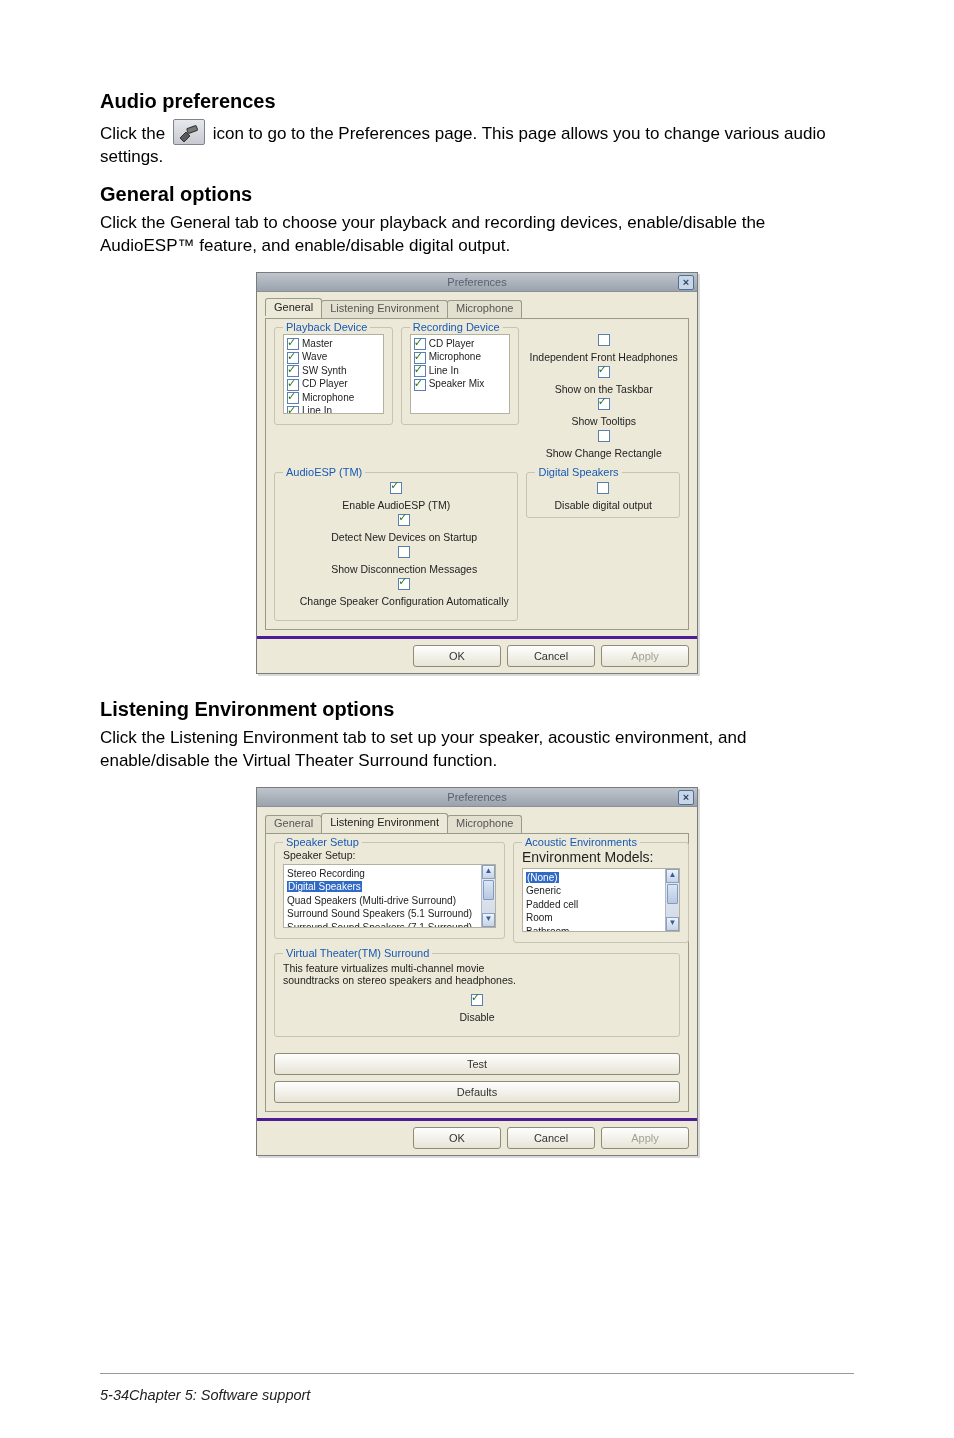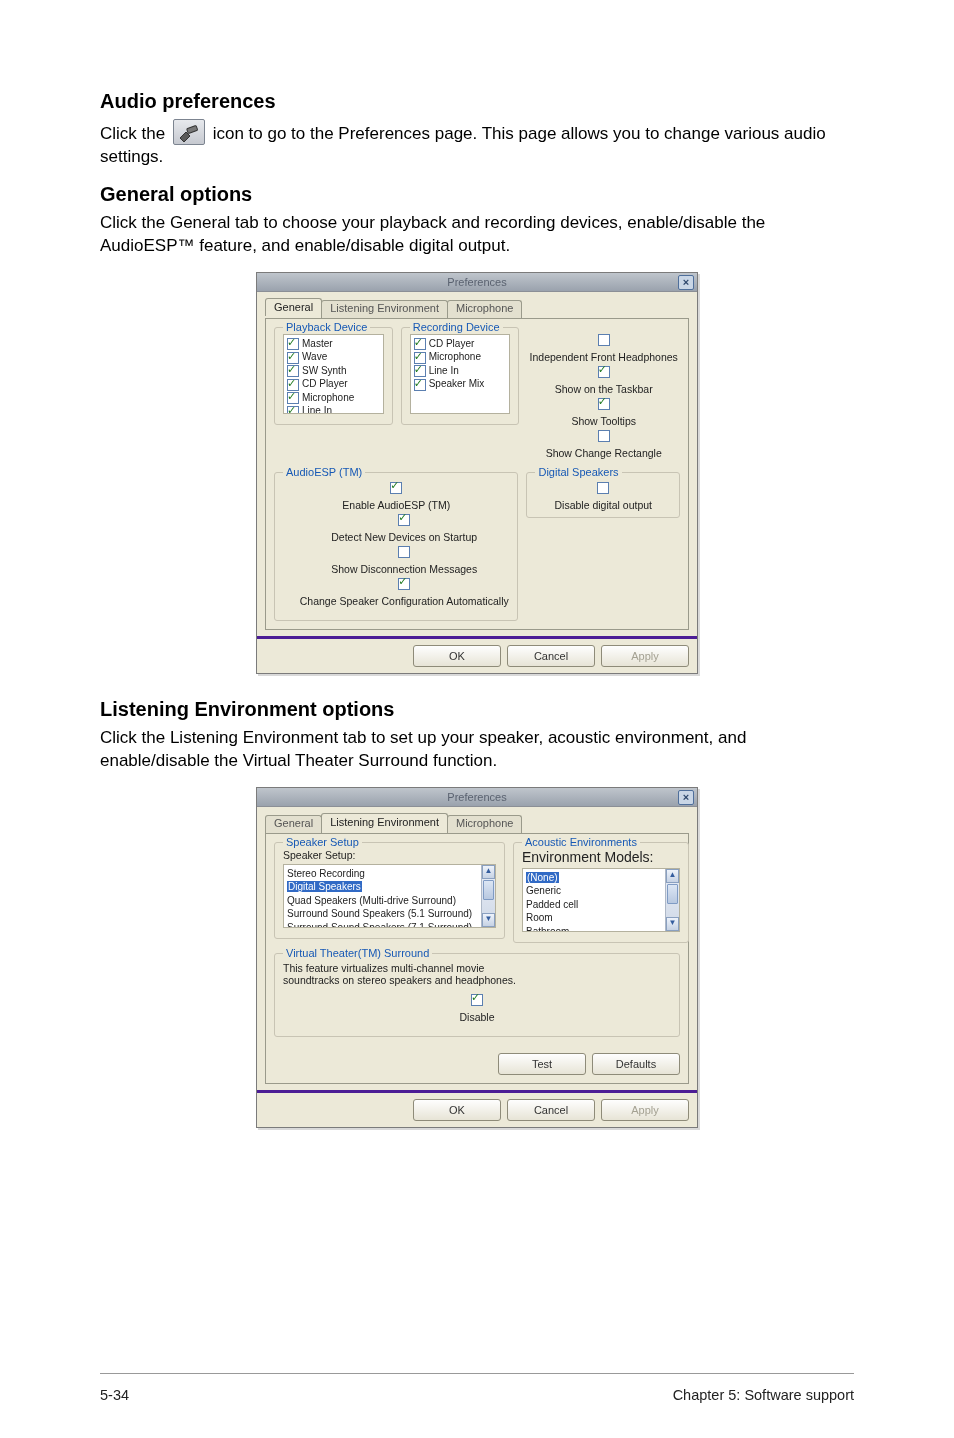--- a/index.html
+++ b/index.html
@@ -206,23 +206,23 @@
     background:#316ac5;
     color:#fff;
     padding:0 1px;
   }
   .footer {
     position: absolute;
     bottom: 35px;
     left: 100px;
     right: 100px;
     display:flex;
-    justify-content:space-between;
     font-size: 14.5px;
     color:#222;
+    font-style:italic;
   }
   .footer-rule {
     position:absolute;
     bottom: 64px;
     left: 100px;
     right: 100px;
     height:1px;
     background:#999;
   }
 </style>
@@ -430,21 +430,21 @@
 
         <div class="fieldset" style="margin-top:10px;">
           <span class="legend">Virtual Theater(TM) Surround</span>
           <div style="font-size:10.5px; margin:2px 0 8px 0; max-width:260px;">This feature virtualizes multi-channel movie soundtracks on stereo speakers and headphones.</div>
           <div class="ck-line">
               <span class="cb tick"></span>
               <span>Disable</span>
             </div>
         </div>
 
-        <div style="display:flex; justify-content:flex-end; gap:6px; margin-top:16px;">
+        <div style="display:flex; justify-content:flex-end; gap:6px; margin-top:16px;flex-direction:column;">
           <div class="btn">Test</div>
           <div class="btn">Defaults</div>
         </div>
       </div>
     </div>
     <div class="btnrow">
       <div class="btn">OK</div>
       <div class="btn">Cancel</div>
       <div class="btn disabled">Apply</div>
     </div>

